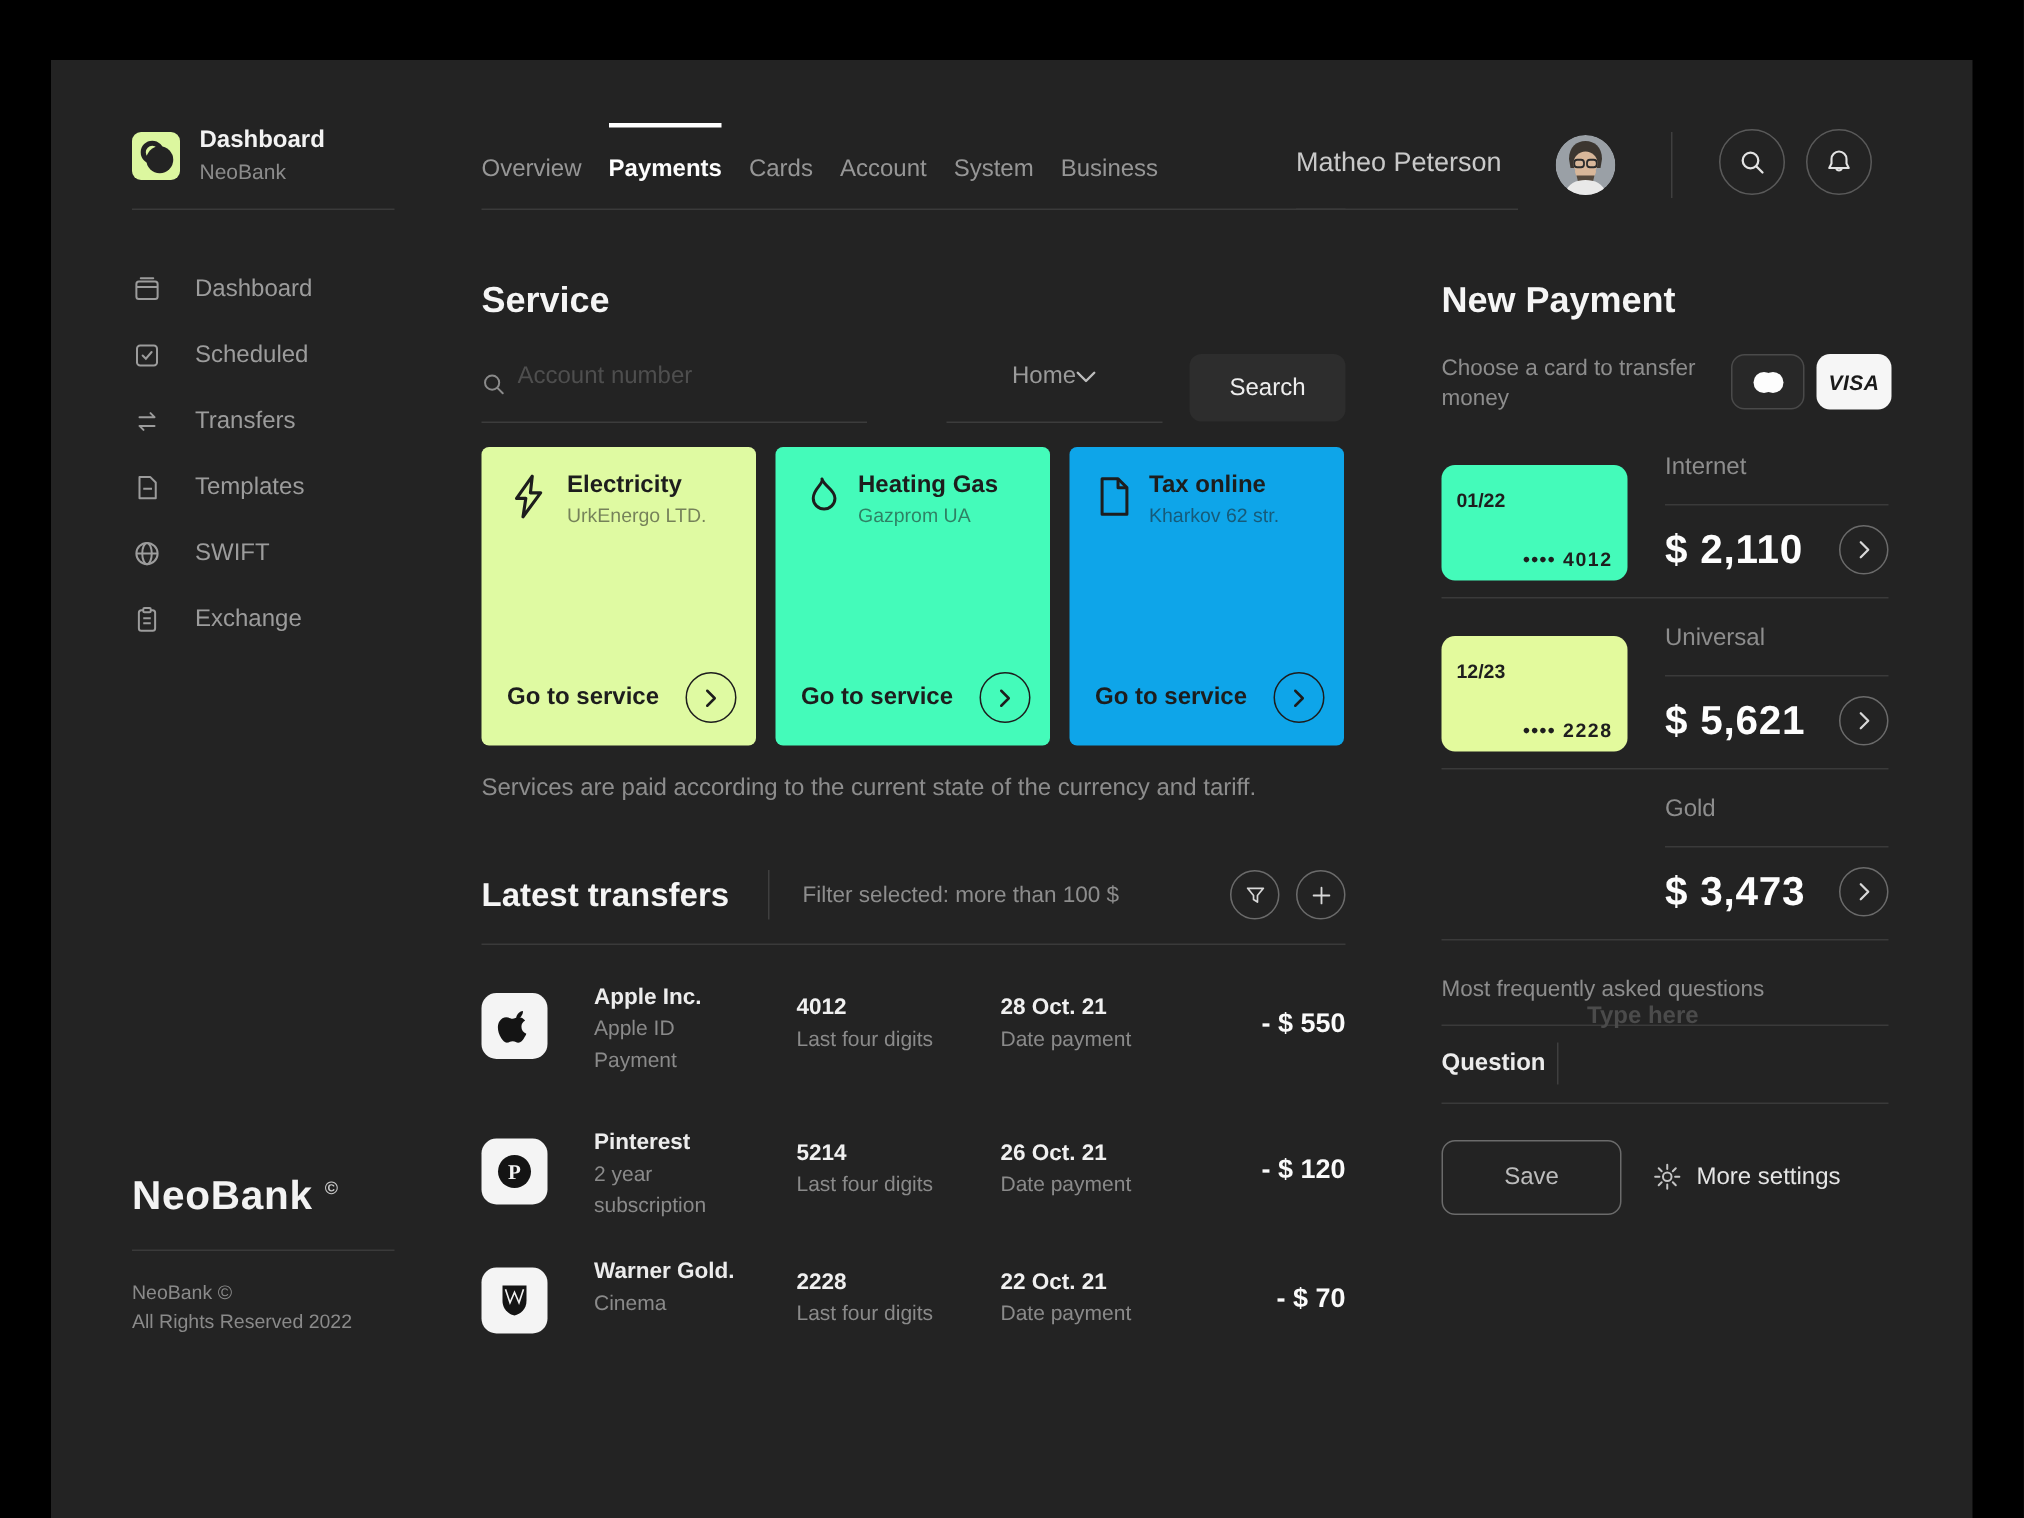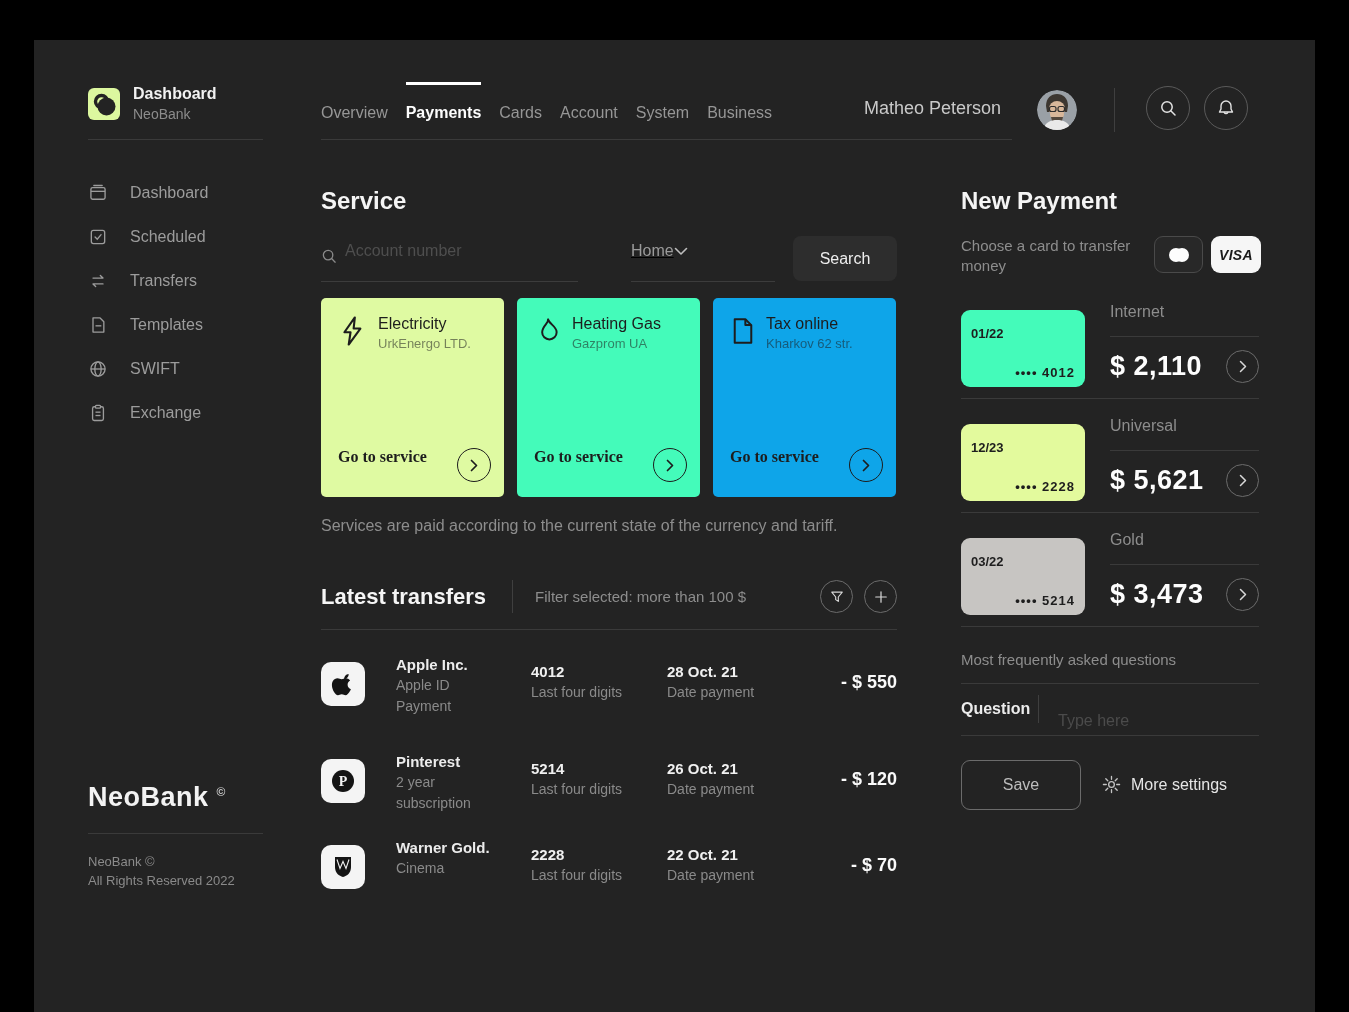--- a/index.html
+++ b/index.html
@@ -29,29 +29,29 @@
   .side-item span { font-size:16px; color:#9c9c9c; }
   .footer-brand { left:54px; top:742px; font-size:27px; font-weight:600; color:#f3f3f3; letter-spacing:.5px; }
   .footer-brand sup { font-size:12px; color:#c9c9c9; }
   .footer-small { left:54px; font-size:13px; color:#8a8a8a; }
 
   
   .h1 { font-size:24px; font-weight:700; color:#f5f5f5; }
   .acct-input { left:311px; top:202px; width:246px; background:transparent; border:none; outline:none; font-size:16px; color:#cfcfcf; font-family:"Liberation Sans",sans-serif; }
   .acct-input::placeholder { color:#4e4e4e; }
   .u-line { height:1px; background:#3c3c3c; top:241px; }
-  .home-select { left:597px; top:202px; width:144px; display:flex; justify-content:flex-start; align-items:center; cursor:pointer;text-decoration:underline; }
+  .home-select { left:597px; top:202px; width:144px; display:flex; justify-content:center; align-items:center; cursor:pointer; }
   .home-select span { font-size:16px; color:#9a9a9a; }
   .search-btn { left:759px; top:196px; width:104px; height:45px; background:#2d2d2d; border:none; border-radius:8px; color:#ededed; font-size:16px; font-family:"Liberation Sans",sans-serif; cursor:pointer; }
 
   .svc-card { top:258px; width:183px; height:199px; border-radius:5px; padding:17px; cursor:pointer; }
   .svc-head { display:flex; gap:10px; align-items:flex-start; }
-  .svc-title { font-size:16px; font-weight:400; color:#1d1d1d; }
+  .svc-title { font-size:16px; font-weight:700; color:#1d1d1d; }
   .svc-sub { font-size:13px; color:rgba(30,30,30,.55); margin-top:3px; }
-  .svc-cta { position:absolute; left:17px; bottom:15px; right:13px; display:flex; justify-content:space-between;font-family:Liberation Serif, serif; }
+  .svc-cta { position:absolute; left:17px; bottom:15px; right:13px; display:flex; align-items:center; justify-content:space-between; }
   .svc-cta b { font-size:16px; font-weight:700; color:#1d1d1d; }
   .dark-circle { width:34px; height:34px; border-radius:50%; border:1.6px solid #1d1d1d; display:flex; align-items:center; justify-content:center; background:transparent; cursor:pointer; }
 
   .note { left:287px; top:477px; font-size:16px; color:#8d8d8d; }
 
   .lt-head { left:287px; top:540px; width:576px; height:33px; display:flex; align-items:center; }
   .lt-title { font-size:22px; font-weight:700; color:#f5f5f5; }
   .lt-filter { font-size:15px; color:#8d8d8d; }
   .icon-circle { width:33px; height:33px; border-radius:50%; border:1px solid #6b6b6b; display:flex; align-items:center; justify-content:center; background:transparent; cursor:pointer; }
 
@@ -74,21 +74,21 @@
   .pay-thumb .exp { font-size:13px; font-weight:700; color:#1e1e1e; }
   .pay-thumb .mask { position:absolute; right:10px; bottom:7px; font-size:13px; font-weight:700; color:#1e1e1e; letter-spacing:1px; }
   .pay-label { left:1076px; width:149px; font-size:16px; color:#8d8d8d; }
   .pay-div { left:1076px; width:149px; }
   .full-div { left:927px; width:298px; }
   .pay-amt { left:1076px; width:149px; display:flex; align-items:center; justify-content:space-between; }
   .pay-amt b { font-size:27px; font-weight:700; color:#fdfdfd; letter-spacing:.5px; }
 
   .faq { left:927px; top:611px; font-size:15px; color:#8d8d8d; }
   .q-label { left:927px; top:660px; font-size:16px; font-weight:700; color:#ececec; }
-  .q-input { left:1024px; top:672px; width:190px; background:transparent; border:none; outline:none; font-size:16px; color:#3b82f6; font-family:"Liberation Sans",sans-serif; }
+  .q-input { left:1024px; top:629px; width:190px; background:transparent; border:none; outline:none; font-size:16px; color:#3b82f6; font-family:"Liberation Sans",sans-serif;font-weight:bold; }
   .q-input::placeholder { color:#4b4b4b; }
   .save-btn { left:927px; top:720px; width:120px; height:50px; border-radius:9px; background:transparent; border:1px solid #6b6b6b; color:#bdbdbd; font-size:16px; font-family:"Liberation Sans",sans-serif; cursor:pointer; }
   .more-settings { left:1068px; top:735px; display:flex; align-items:center; gap:10px; cursor:pointer; }
   .more-settings span { font-size:16px; color:#e5e5e5; }
 
   svg { display:block; }
 </style>
 </head>
 <body>
 
@@ -399,24 +399,20 @@
   <div class="abs pay-amt" style="top:424px;">
     <b>$ 5,621</b>
     <button class="icon-circle">
       <svg width="8" height="13" viewBox="0 0 8 13">
           <path d="M1.5 1.5l5 5-5 5" fill="none" stroke="#d8d8d8" stroke-width="1.5" stroke-linecap="round" stroke-linejoin="round"></path>
         </svg>
     </button>
   </div>
   <div class="abs hr full-div" style="top:472px;"></div>
 
-  <div class="abs pay-thumb" style="top: 498px; background: rgb(199, 197, 194);">
-    <div class="exp">03/22</div>
-    <div class="mask">•••• 5214</div>
-  </div>
   <div class="abs pay-label" style="top:491px;">Gold</div>
   <div class="abs hr pay-div" style="top:524px;"></div>
   <div class="abs pay-amt" style="top:538px;">
     <b>$ 3,473</b>
     <button class="icon-circle">
       <svg width="8" height="13" viewBox="0 0 8 13">
           <path d="M1.5 1.5l5 5-5 5" fill="none" stroke="#d8d8d8" stroke-width="1.5" stroke-linecap="round" stroke-linejoin="round"></path>
         </svg>
     </button>
   </div>

